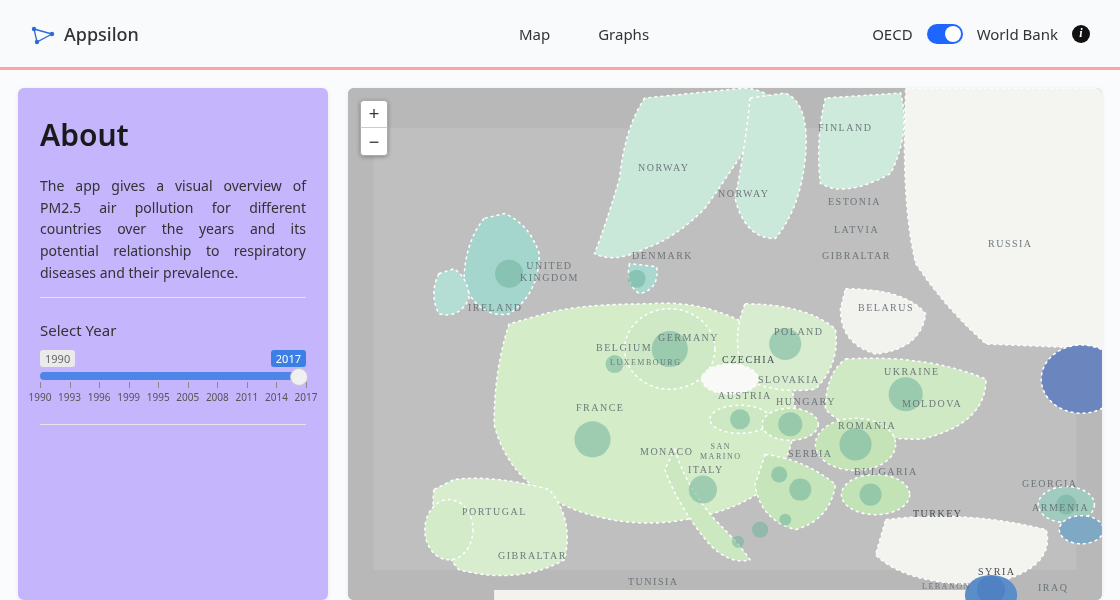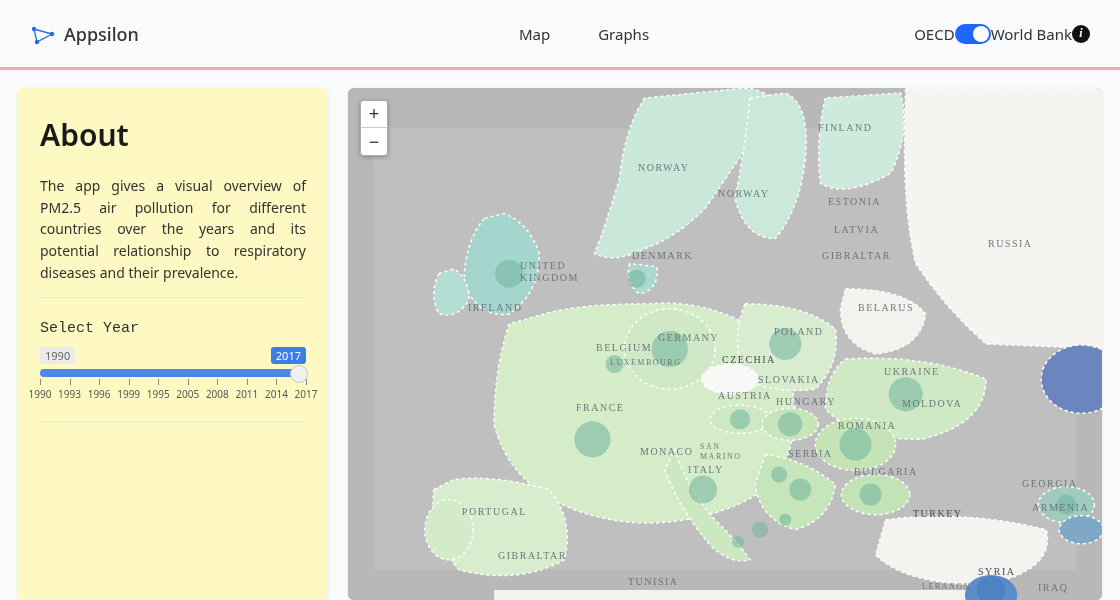--- a/index.html
+++ b/index.html
@@ -25,21 +25,21 @@
   .logo-text { font-size: 18px; color: #333; font-weight: 500; }
   .nav {
     position: absolute;
     left: 50%;
     transform: translateX(-50%);
     display: flex;
     gap: 48px;
     margin-left: 24px;
   }
   .nav a { color: #333; text-decoration: none; font-size: 15px; cursor: pointer; }
-  .header-right { margin-left: auto; display: flex; align-items: center; gap: 0; }
+  .header-right { margin-left: auto; display: flex; align-items: center; gap: 14px; }
   .src-label { font-size: 15px; color: #333; }
 
   .toggle {
     width: 36px; height: 20px; background: #1f66ff; border-radius: 20px;
     position: relative; cursor: pointer;
   }
   .toggle::after {
     content: ""; position: absolute; width: 16px; height: 16px;
     background: #fff; border-radius: 50%; top: 2px; right: 2px;
   }
@@ -53,34 +53,34 @@
   .body {
     display: flex;
     gap: 20px;
     padding: 18px 18px 0 18px;
     height: calc(100% - 70px);
   }
 
   
   .sidebar {
     width: 310px;
-    background: #fef9c3;
+    background: #c4b5fd;
     border-radius: 6px;
     box-shadow: 0 1px 4px rgba(0,0,0,0.08);
     padding: 26px 22px;
     overflow: hidden;
   }
   .sidebar h2 { font-size: 30px; font-weight: 600; color: #1a1a1a; margin-bottom: 20px; }
   .sidebar p {
     font-size: 14px; color: #333; text-align: justify;
     line-height: 1.55; margin-bottom: 14px;
   }
   .sidebar hr { border: none; border-top: 1px solid #e3e5e8; margin: 14px 0; }
 
-  .label { font-size: 15px; color: #333; margin-bottom: 10px; margin-top: 22px; font-family: Liberation Mono, monospace; }
+  .label { font-size: 15px; color: #333; margin-bottom: 10px; margin-top: 22px; }
 
   .slider-wrap { position: relative; height: 46px; }
   .pill {
     position: absolute; top: 0;
     padding: 1px 5px; font-size: 11px; border-radius: 3px;
   }
   .pill-min { left: 0; background: #eaeaea; color: #666; }
   .pill-cur { right: 0; background: #3b7ee6; color: #fff; }
   .slider-track {
     position: absolute; top: 22px; left: 0; right: 0; height: 8px;
@@ -129,21 +129,21 @@
   }
   .zoom button:first-child { border-bottom: 1px solid #ccc; border-radius: 4px 4px 0 0; }
   .zoom button:last-child { border-top: none; border-radius: 0 0 4px 4px; }
 
   .country-label {
     position: absolute;
     font-family: Georgia, serif;
     font-size: 10px;
     letter-spacing: 1.5px;
     color: rgba(100,110,115,0.9);
-    text-align: left;
+    text-align: center;
     pointer-events: none;
     line-height: 1.2;
   }
   .country-label.dark { color: rgba(60,70,75,0.95); }
 </style>
 </head>
 <body>
 
 <div class="header">
   <div class="logo">

